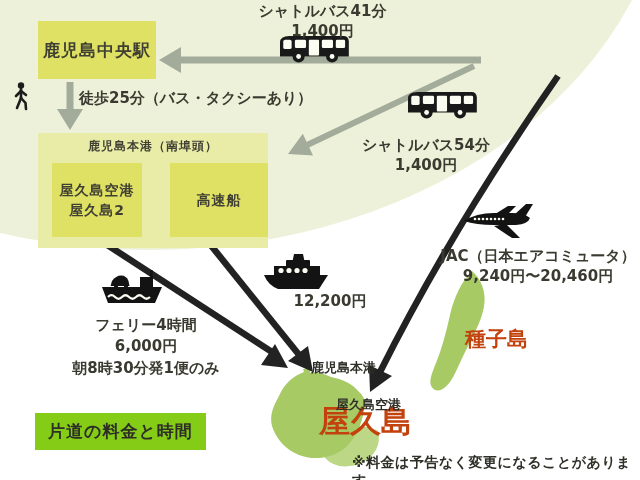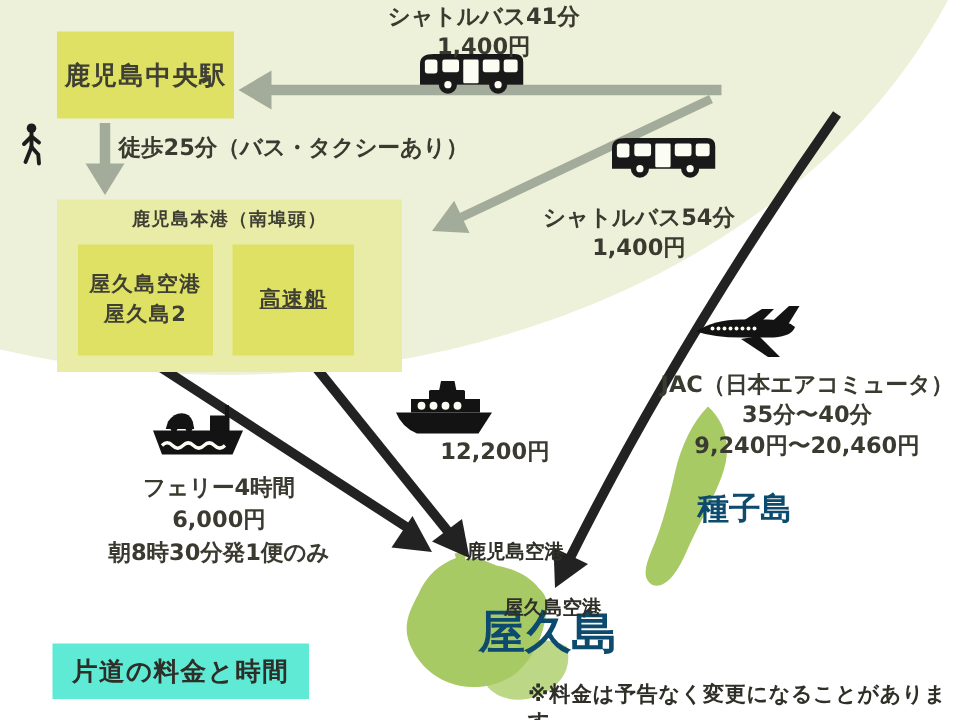--- a/index.html
+++ b/index.html
@@ -16,23 +16,23 @@
   .port-box{background:#e9eca6;}
   .port-title{ text-align:center;margin-top:5px;font-size:12px;font-weight:600;color:#3f3f33;letter-spacing:1px;}
   .inner-box{
     position:absolute;background:#dee163;display:flex;flex-direction:column;
     align-items:center;justify-content:center;font-size:14px;font-weight:600;color:#3f3f33;
     line-height:1.45;letter-spacing:1px;
   }
   .route-label{ text-align:center;font-size:15px;font-weight:700;line-height:1.32;color:#3a3a30;}
   .route-label .ln{display:block;}
   .small-label{font-size:13px;font-weight:600;color:#2f2f28;}
-  .island-label{font-weight:700;color:#0c4a6e;}
+  .island-label{font-weight:700;color:#c2410c;}
   .legend-box{
-    background:#5eead4;padding:7px 13px;font-size:17px;font-weight:600;color:#2e2e28;letter-spacing:1px;margin-top:16px;
+    background:#84cc16;padding:7px 13px;font-size:17px;font-weight:600;color:#2e2e28;letter-spacing:1px;
   }
   .disclaimer{font-size:14px;font-weight:700;color:#2f2f28;letter-spacing:.5px;}
 </style>
 </head>
 <body>
 
 <div id="stage">
 
   <svg id="bg-svg" width="640" height="480" viewBox="0 0 640 480">
 
@@ -154,21 +154,21 @@
 
   <div class="abs node-box" style="left:38px;top:21px;width:118px;height:58px;">鹿児島中央駅</div>
 
 
   <div class="abs port-box" style="left:38px;top:133px;width:230px;height:115px;">
     <div class="port-title">鹿児島本港（南埠頭）</div>
     <div class="inner-box" style="left:14px;top:30px;width:90px;height:74px;">
       <span class="ln">屋久島空港</span>
       <span class="ln">屋久島2</span>
     </div>
-    <div class="inner-box" style="left:117px;top:30px;width:81px;height:74px;text-decoration:underline;">高速船</div>
+    <div class="inner-box" style="left:132px;top:30px;width:98px;height:74px;">高速船</div>
   </div>
 
   <div class="abs route-label" style="left:245px;top:2px;width:155px;">
     <span class="ln">シャトルバス41分</span>
     <span class="ln">1,400円</span>
   </div>
 
   <div class="abs route-label" style="left:79px;top:89px;white-space:nowrap;">徒歩25分（バス・タクシーあり）</div>
 
   <div class="abs route-label" style="left:352px;top:136px;width:148px;">
@@ -181,29 +181,28 @@
     <span class="ln">6,000円</span>
     <span class="ln">朝8時30分発1便のみ</span>
   </div>
 
   <div class="abs route-label" style="left:250px;top:291px;width:160px;line-height:1.42;">
     <span class="ln">12,200円</span>
   </div>
 
   <div class="abs route-label" style="left:438px;top:246px;width:200px;line-height:1.36;">
     <span class="ln">JAC（日本エアコミュータ）</span>
-    <span class="ln">35分〜40分</span>
     <span class="ln">9,240円〜20,460円</span>
   </div>
 
   <div class="abs island-label" style="left:465px;top:325px;font-size:21px;">種子島</div>
 
   <div class="abs island-label" style="left:287px;top:401px;font-size:31px;margin-left:32px;">屋久島</div>
 
-  <div class="abs small-label" style="left:311px;top:359px;">鹿児島空港</div>
+  <div class="abs small-label" style="left:311px;top:359px;">鹿児島本港</div>
 
   <div class="abs small-label" style="left:336px;top:396px;font-family:Liberation Serif, serif;">屋久島空港</div>
 
   <div class="abs legend-box" style="left:35px;top:413px;">片道の料金と時間</div>
 
   <div class="abs disclaimer" style="left:352px;top:454px;">※料金は予告なく変更になることがあります</div>
 
 </div>
 
 </body></html>

